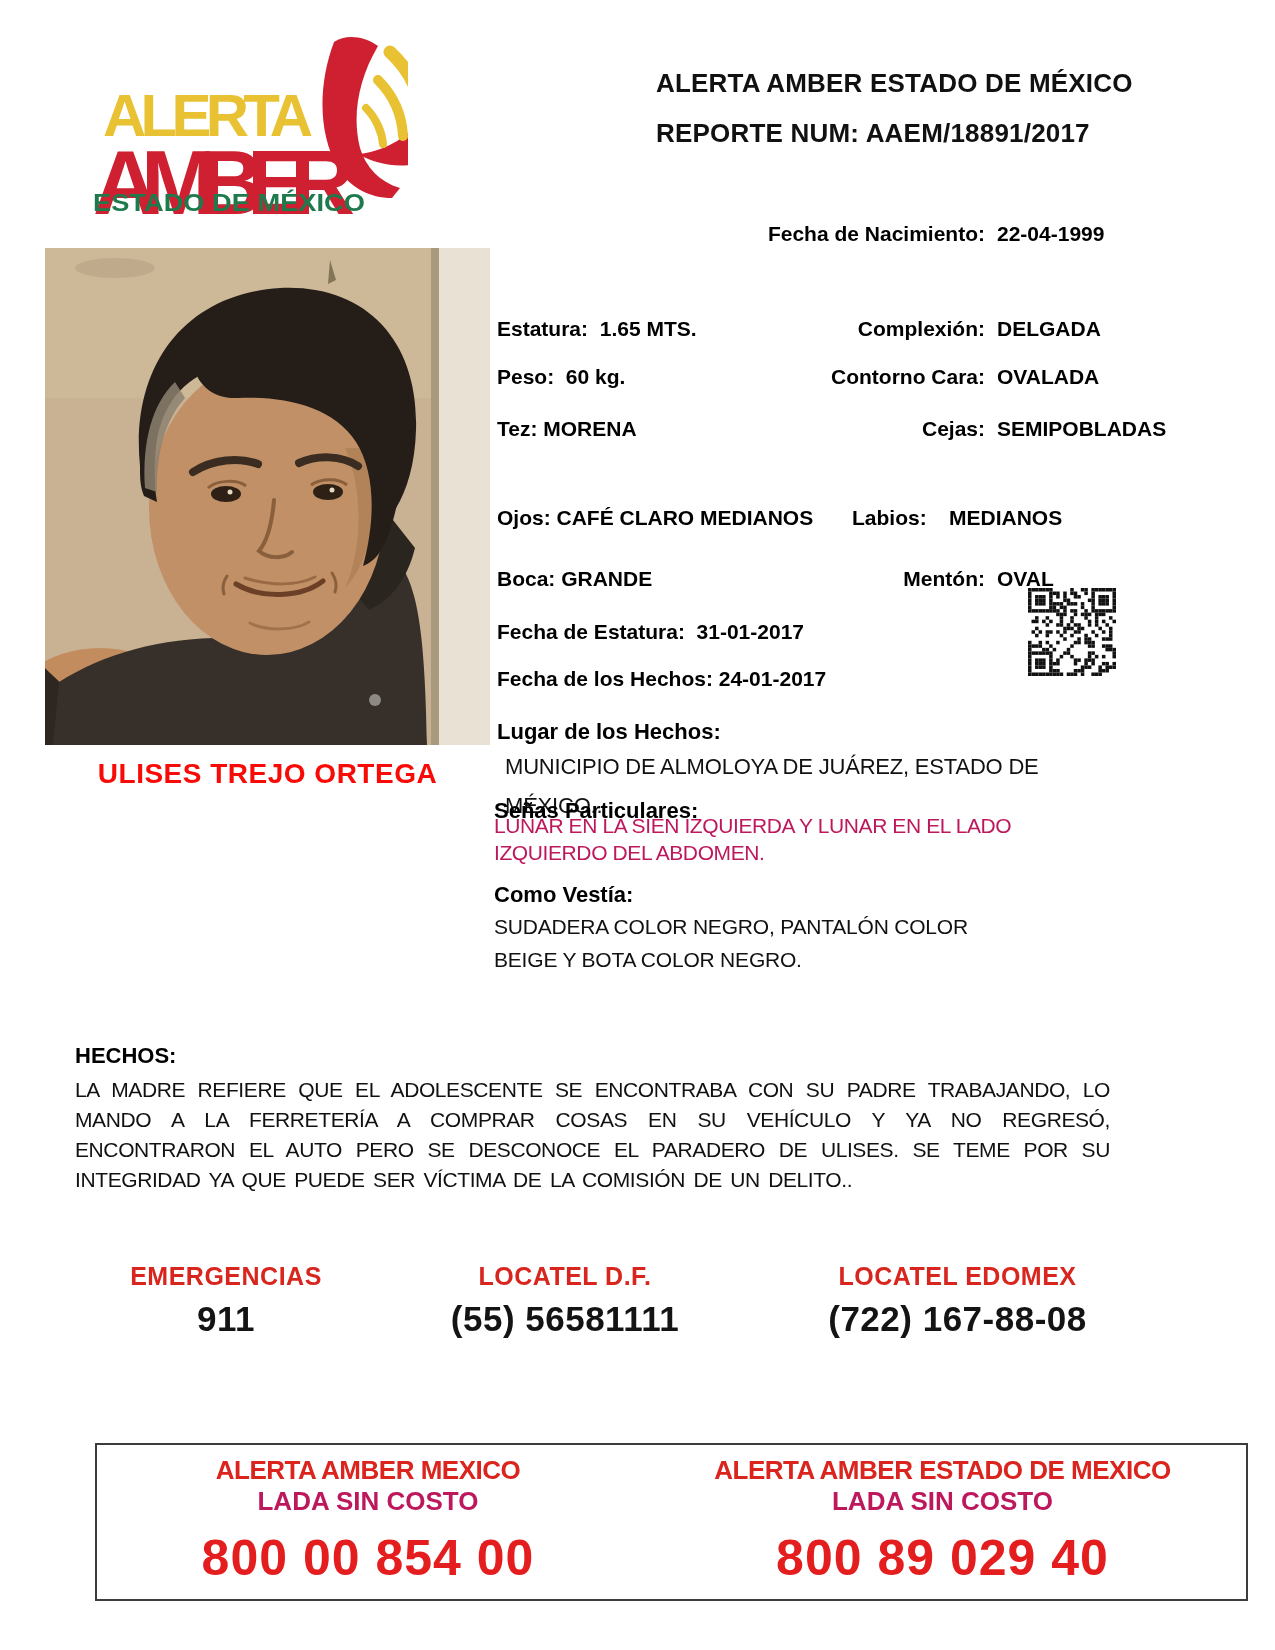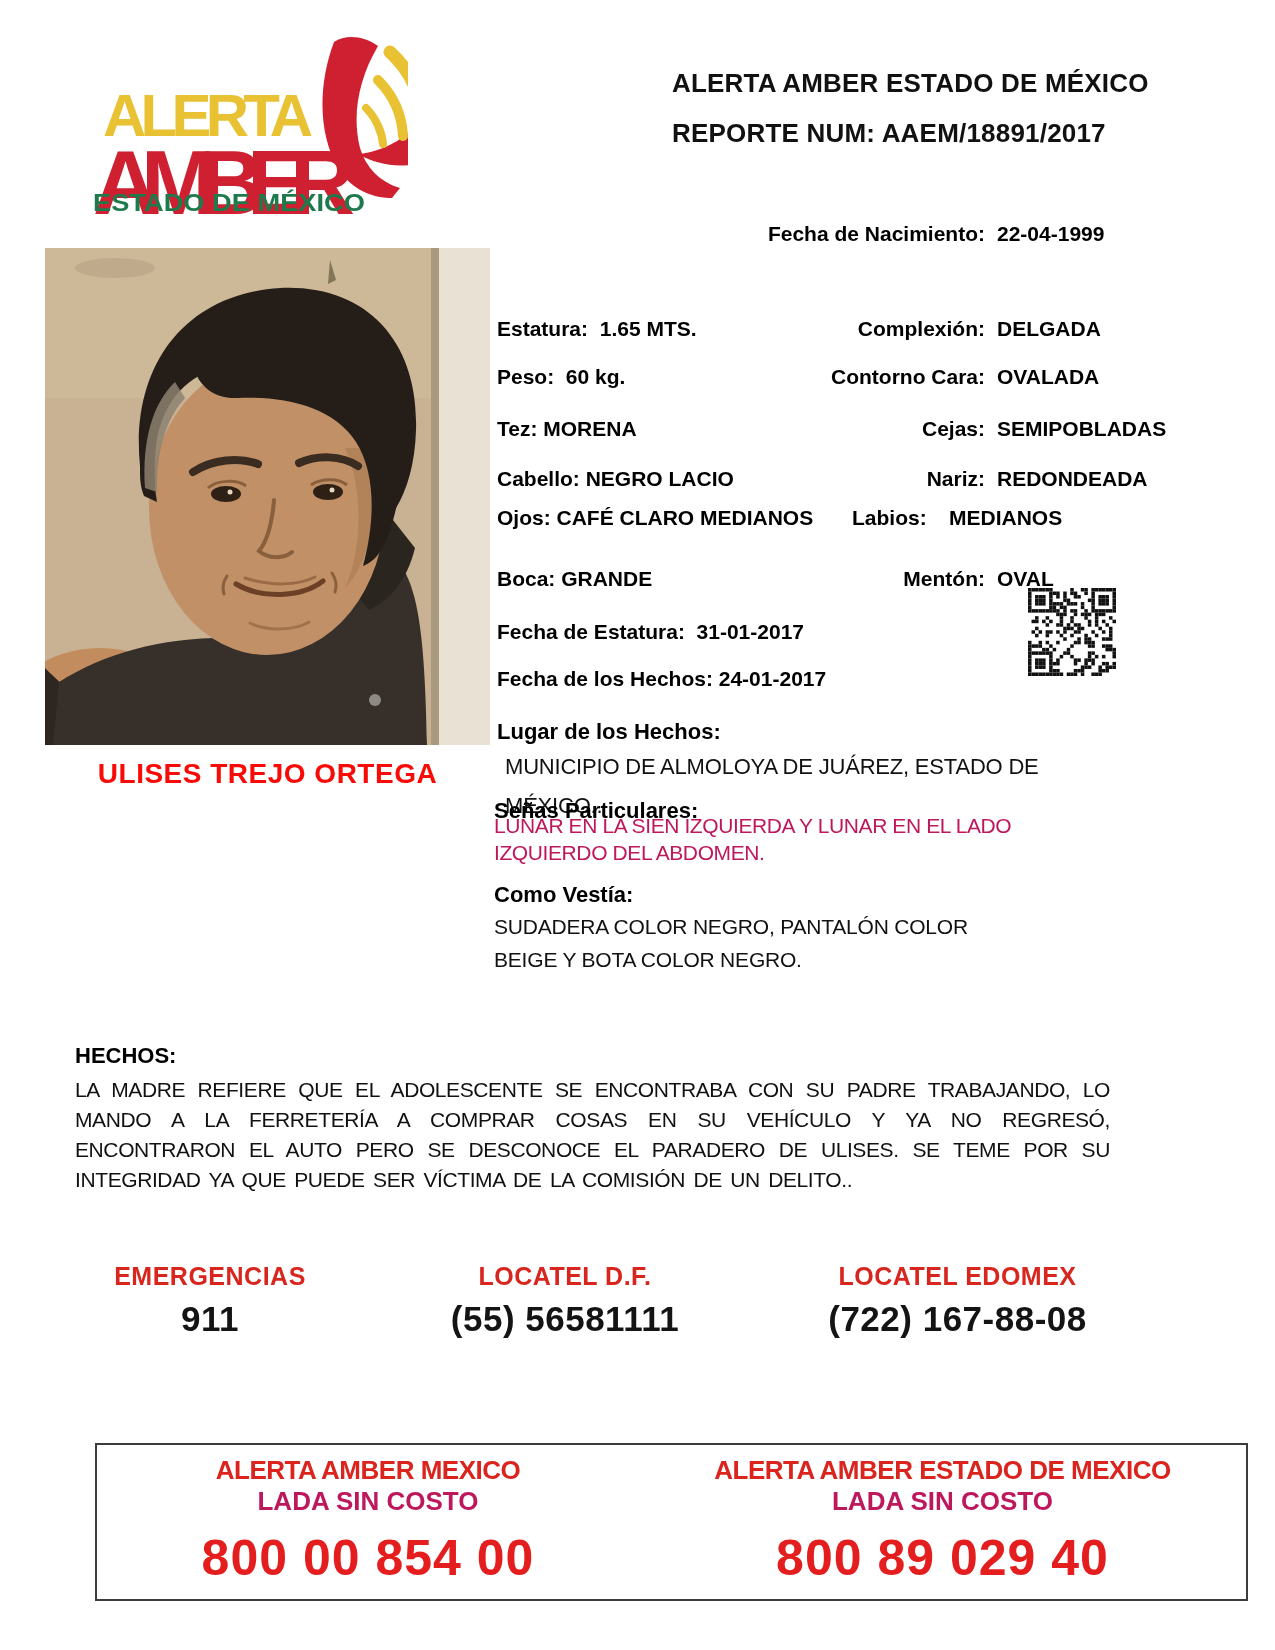--- a/index.html
+++ b/index.html
@@ -1,21 +1,21 @@
 <!DOCTYPE html>
 <html><head>
 <meta charset="utf-8">
 <style>
   html,body{margin:0;padding:0;background:#ffffff;}
   body{font-family:"Liberation Sans","DejaVu Sans",sans-serif;}
   #page{position:relative;width:1275px;height:1650px;background:#ffffff;overflow:hidden;}
 
   
   #logo{position:absolute;left:88px;top:36px;width:320px;height:180px;}
-  .title-block{position:absolute;left:672px;top:58px;width:560px;}
+  .title-block{position:absolute;left:656px;top:58px;width:560px;}
   .title-line{font-size:26px;font-weight:bold;color:#111;line-height:50px;white-space:nowrap;letter-spacing:0.2px;}
 
   
   #photo{position:absolute;left:45px;top:248px;width:445px;height:497px;}
   #person-name{position:absolute;left:45px;top:758px;width:445px;text-align:center;
     font-size:28px;font-weight:bold;color:#f80b07;letter-spacing:0.5px;white-space:nowrap;}
 
   
   #fields{position:absolute;left:497px;top:222px;width:663px;height:600px;}
   .frow{position:absolute;left:0;width:663px;height:32px;font-size:21px;font-weight:bold;color:#000;}
@@ -36,21 +36,21 @@
   #senas-text{width:612px;}
   #vestia{position:absolute;left:494px;top:882px;}
   #vestia-text{position:absolute;left:494px;top:910px;width:518px;font-size:21px;color:#111;line-height:33px;letter-spacing:-0.2px;}
 
   #hechos-label{position:absolute;left:75px;top:1043px;}
   #hechos-text{position:absolute;left:75px;top:1075px;width:1035px;font-size:21px;color:#111;
     line-height:30px;text-align:justify;letter-spacing:-0.4px;word-spacing:3px;}
 
   
   .contact-col{position:absolute;text-align:center;}
-  #contact-0{left:60px;top:1262px;width:300px;}
+  #contact-0{left:76px;top:1262px;width:300px;}
   #contact-1{left:350px;top:1262px;width:430px;}
   #contact-2{left:760px;top:1262px;width:395px;}
   .contact-label{font-size:25px;font-weight:bold;color:#d8261f;letter-spacing:0.5px;white-space:nowrap;}
   .contact-number{margin-top:8px;font-size:35px;font-weight:bold;color:#141414;letter-spacing:0.5px;white-space:nowrap;}
 
   
   #footer-box{position:absolute;left:95px;top:1443px;width:1153px;height:158px;border:2px solid #3c3c3c;
     display:flex;box-sizing:border-box;}
   .footer-col{flex:1;text-align:center;padding-top:10px;}
   .footer-col.wide{flex:1.12;}
@@ -151,25 +151,20 @@
       <span class="rl">Contorno Cara:</span>
       <span class="rv">OVALADA</span>
     </div>
 
     <div class="frow" style="top:195px;">
       <span class="lp"><span class="flabel">Tez:</span>&nbsp;<span class="fvalue">MORENA</span></span>
       <span class="rl">Cejas:</span>
       <span class="rv">SEMIPOBLADAS</span>
     </div>
 
-    <div class="frow" style="top:245px;">
-      <span class="lp"><span class="flabel">Cabello:</span>&nbsp;<span class="fvalue">NEGRO LACIO</span></span>
-      <span class="rl">Nariz:</span>
-      <span class="rv">REDONDEADA</span>
-    </div>
 
     <div class="frow tight" style="top:284px;">
       <span class="lp"><span class="flabel">Ojos:</span>&nbsp;<span class="fvalue">CAFÉ CLARO MEDIANOS</span></span>
       <span class="rl">Labios:</span>
       <span class="rv">MEDIANOS</span>
     </div>
 
     <div class="frow" style="top:345px;">
       <span class="lp"><span class="flabel">Boca:</span>&nbsp;<span class="fvalue">GRANDE</span></span>
       <span class="rl">Mentón:</span>

